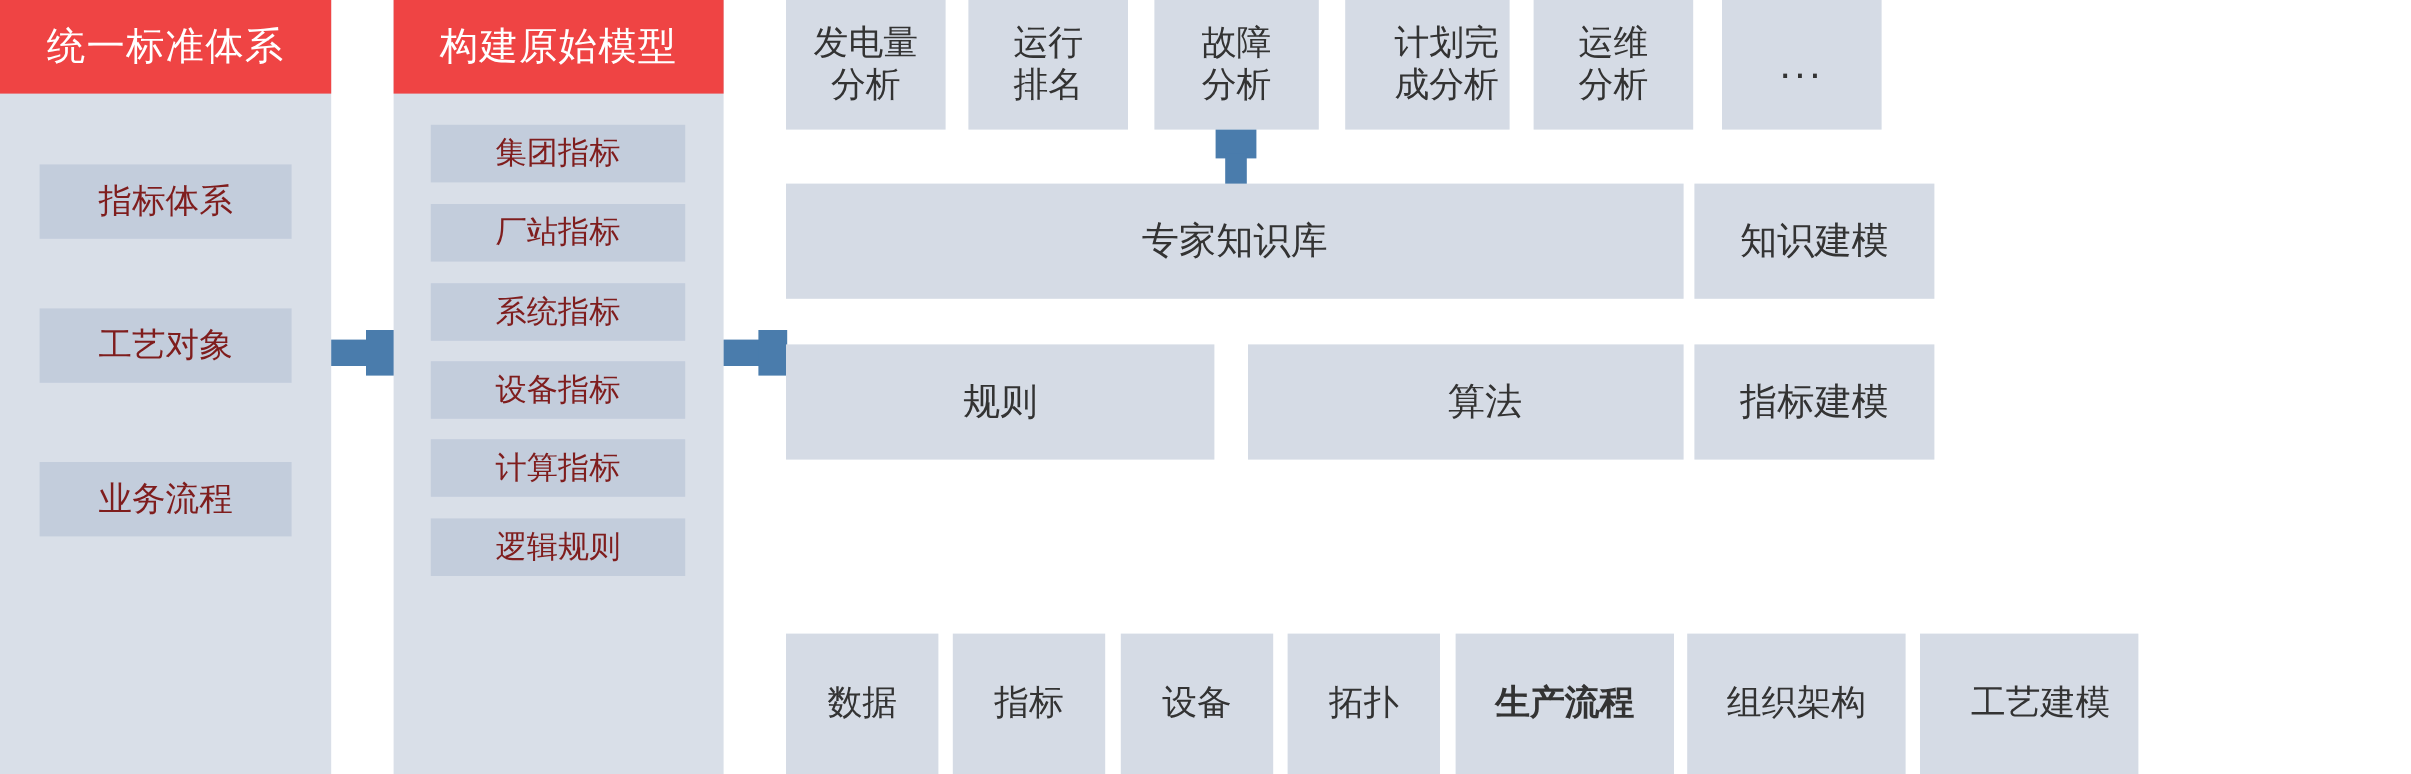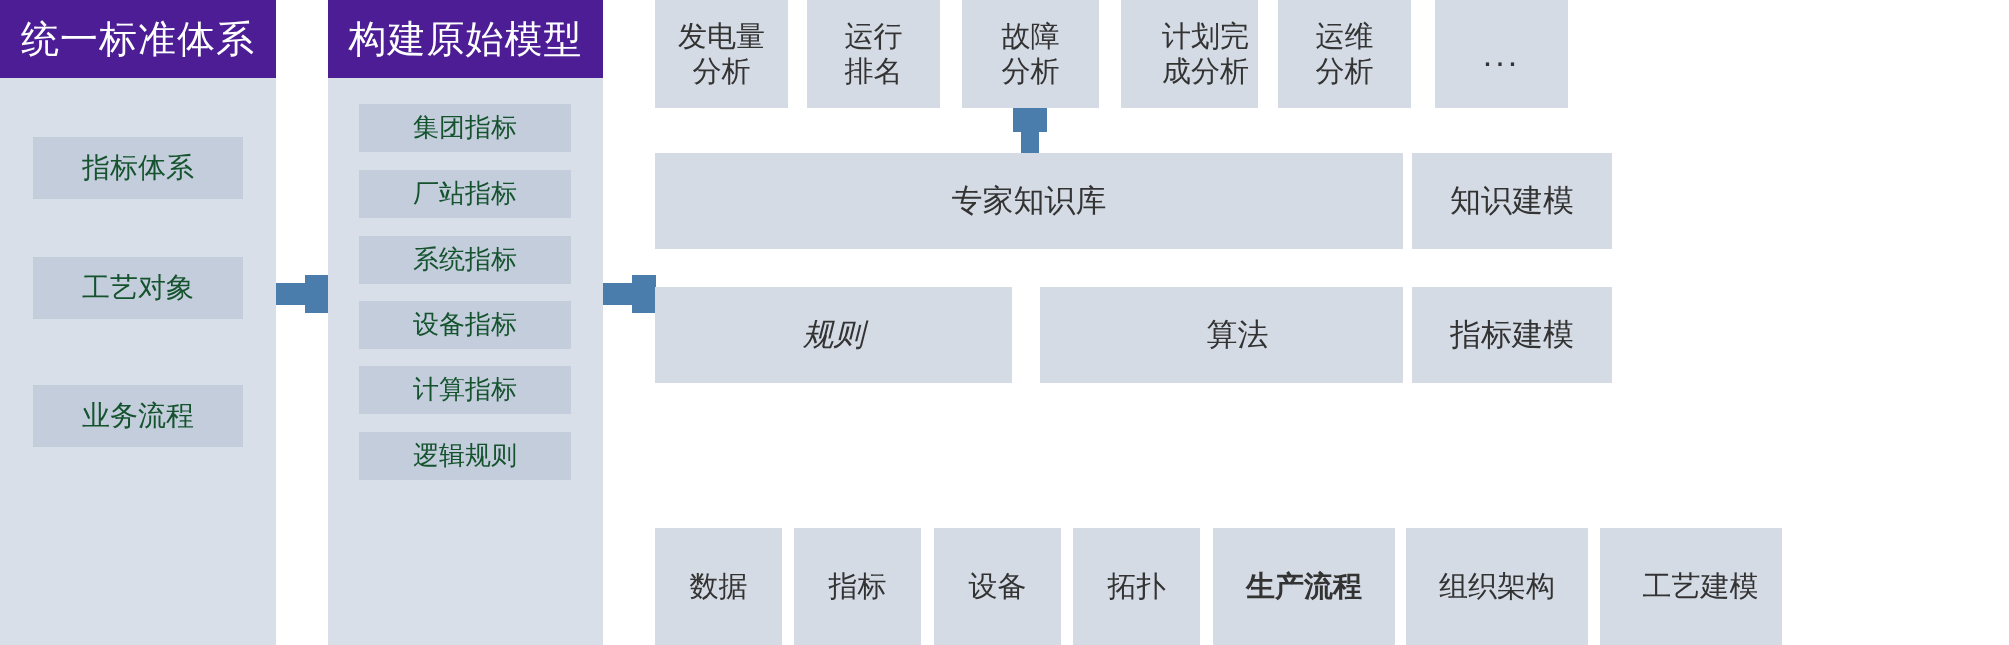--- a/index.html
+++ b/index.html
@@ -19,35 +19,35 @@
     overflow: hidden;
   }
 
   
   .panel {
     position: absolute;
     background: #d9dfe8;
     box-sizing: border-box;
   }
   .panel-header {
-    background: #4c1d95;
+    background: #ef4444;
     color: #ffffff;
-    font-size: 38px;
+    font-size: 32px;
     display: flex;
     align-items: center;
     justify-content: center;
     letter-spacing: 1px;
     box-sizing: border-box;
     text-align: center;
   }
 
   
   .card {
     background: #c3cddc;
-    color: #14532d;
+    color: #7f1d1d;
     display: flex;
     align-items: center;
     justify-content: center;
     text-align: right;
     box-sizing: border-box;
     line-height: 1.15;
   }
 
   
   .left-card {
@@ -178,21 +178,21 @@
 
   <div class="conn-down" style="position:absolute; left:1013px; top:108px;">
     <div class="cap" style="left:0px;  top:0px;  width:34px; height:24px;"></div>
     <div class="stem" style="left:8px;  top:20px; width:18px; height:34px;"></div>
   </div>
 
   <div class="rcard band-card" style="left:655px; top:153px; width:748px;">专家知识库</div>
 
   <div class="rcard band-card" style="left:1412px; top:153px; width:200px;">知识建模</div>
 
-  <div class="rcard band-card" style="left:655px; top:287px; width:357px;font-style:italic;">规则</div>
+  <div class="rcard band-card" style="left:655px; top:287px; width:357px;">规则</div>
 
   <div class="rcard band-card" style="left:1040px; top:287px; width:363px;padding-left:32px;">算法</div>
 
   <div class="rcard band-card" style="left:1412px; top:287px; width:200px;">指标建模</div>
 
   <div class="rcard bot-card" style="left:655px; width:127px;">数据</div>
 
   <div class="rcard bot-card" style="left:794px; width:127px;">指标</div>
 
   <div class="rcard bot-card" style="left:934px; width:127px;">设备</div>

